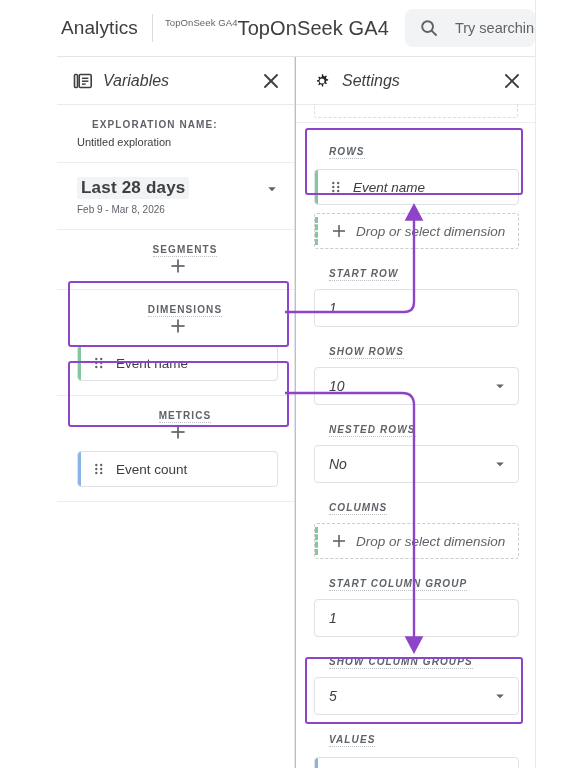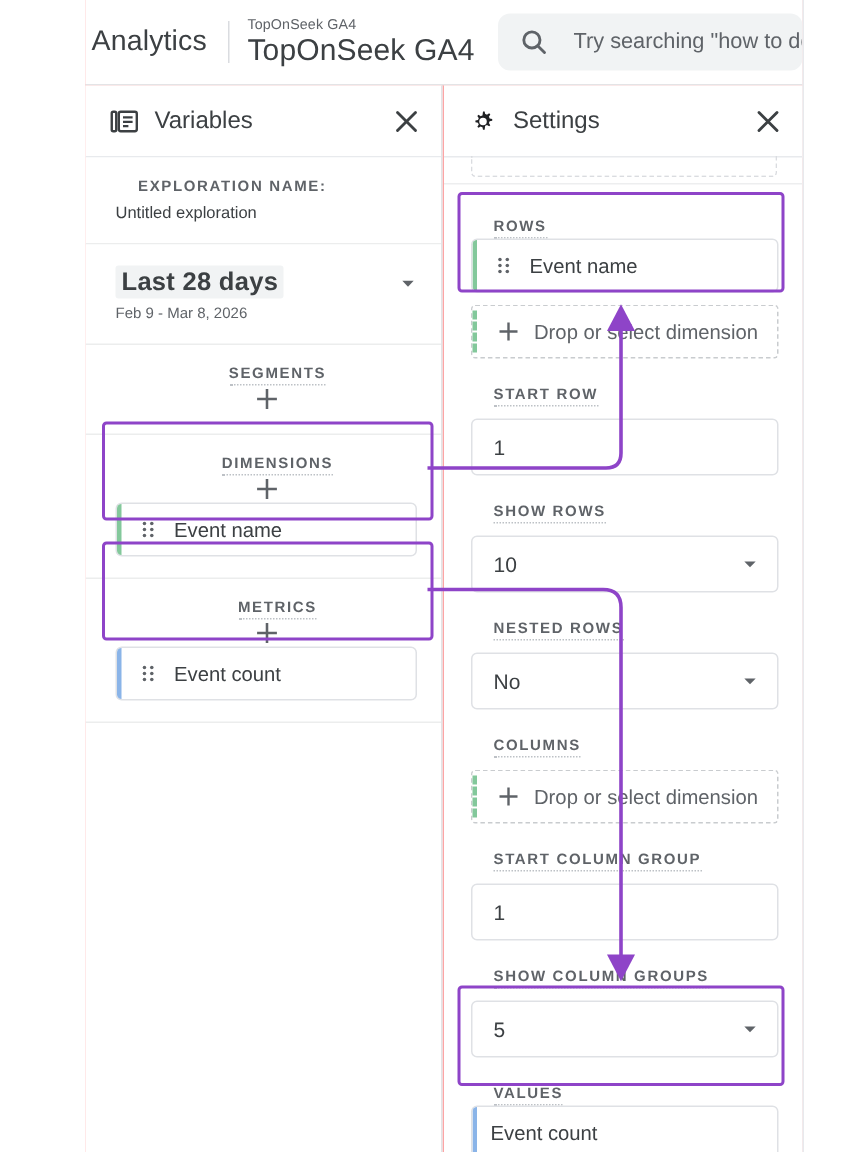--- a/index.html
+++ b/index.html
@@ -41,21 +41,20 @@
   }
   .brand-divider {
     width: 1px;
     height: 28px;
     background: #dadce0;
     margin: 0 12px 0 14px;
     flex: none;
   }
   .prop-block {
     display: flex;
-    flex-direction: column;
     justify-content: center;
     line-height: 1;
     white-space: nowrap;
   }
   .prop-sub {
     font-size: 9.5px;
     color: #5f6368;
     margin-bottom: 3px;
     letter-spacing: .1px;
   }
@@ -134,20 +133,21 @@
 
   
   .panel-head {
     height: 48px;
     display: flex;
     align-items: center;
     padding: 0 12px 0 16px;
     box-sizing: border-box;
     border-bottom: 1px solid #e8eaed;
     background: #fff;
+    font-style: italic;
   }
   .panel-head .ph-ico { width: 20px; height: 20px; flex: none; }
   .panel-head .ph-title {
     margin-left: 10px;
     font-size: 16px;
     color: #3c4043;
     flex: 1;
     white-space: nowrap;
   }
   .close-x {
@@ -209,21 +209,21 @@
     justify-content: space-between;
     flex-direction: column;
   }
   .plus-btn {
     width: 18px; height: 18px;
     cursor: pointer;
   }
 
   
   .chip {
-    margin-top: 0;
+    margin-top: 10px;
     height: 36px;
     background: #fff;
     border: 1px solid #dfe1e5;
     border-radius: 4px;
     display: flex;
     align-items: center;
     box-sizing: border-box;
     position: relative;
     overflow: hidden;
   }
@@ -249,21 +249,21 @@
     border-radius: 3px;
     pointer-events: none;
     z-index: 40;
   }
 
   
   .s-body {
     padding: 0 16px 0 18px;
     box-sizing: border-box;
   }
-  .s-group { padding-top: 14px; }
+  .s-group { padding-top: 14px; font-style: italic; }
   .field-box {
     margin-top: 8px;
     height: 38px;
     border: 1px solid #dfe1e5;
     border-radius: 4px;
     display: flex;
     align-items: center;
     padding: 0 12px 0 14px;
     box-sizing: border-box;
     background: #fff;

